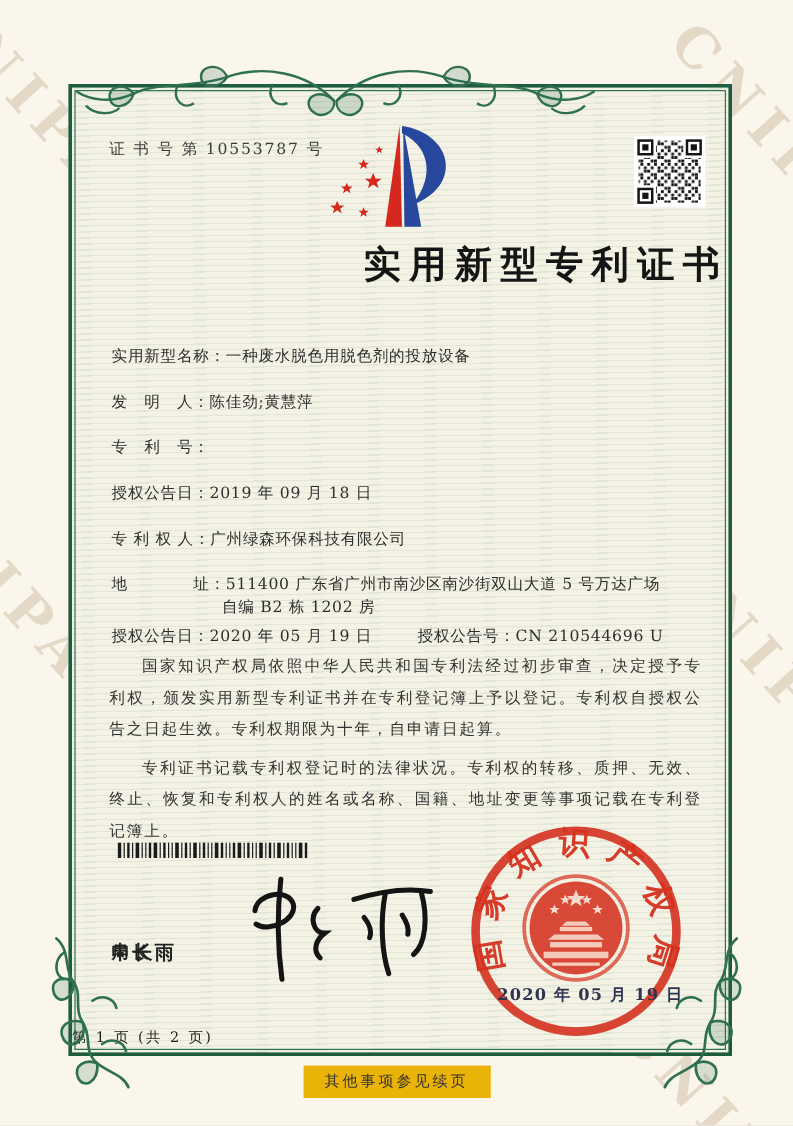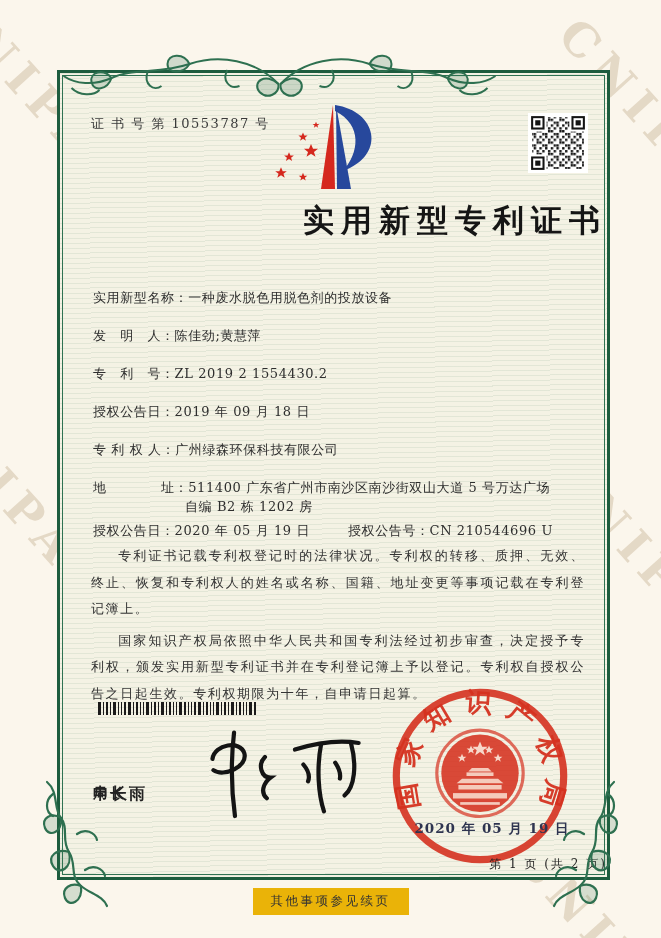--- a/index.html
+++ b/index.html
@@ -41,21 +41,21 @@
   
   .barcode{position:absolute;left:38px;top:629px;width:160px;height:13px;}
   .signer-title{position:absolute;left:33px;top:712px;font-family:Liberation Sans, sans-serif;
                 font-size:14px;font-weight:600;letter-spacing:3px;color:#222;}
   .signer-name{position:absolute;left:33px;top:711px;font-family:"Liberation Sans","DejaVu Sans",sans-serif;
                font-size:16px;font-weight:600;letter-spacing:2px;color:#222;}
   .signature{position:absolute;left:130px;top:650px;width:178px;height:98px;}
   .seal{position:absolute;left:330px;top:613px;width:180px;height:180px;}
   .seal-date{position:absolute;left:344px;top:747px;width:176px;text-align:center;
              font-size:13.5px;font-weight:700;letter-spacing:1px;color:#2e3450;}
-  .pagenum{position:absolute;left:0;right:0;top:783px;text-align:right;font-size:12px;
+  .pagenum{position:absolute;left:0;right:0;top:783px;text-align:left;font-size:12px;
            letter-spacing:2px;color:#222;}
   .note{position:absolute;left:50%;top:888px;transform:translateX(-50%);background:#eab308;
         padding:5px 18px;font-size:12.5px;letter-spacing:2.5px;color:#333;white-space:nowrap;}
 </style>
 </head>
 <body>
 
 <div class="page">
 
   <div class="wm" style="left:-30px;top:-20px;">CNIPA</div>
@@ -124,21 +124,20 @@
       <div class="frow">
         <span class="lbl">实用新型名称：</span>
         <span class="val">一种废水脱色用脱色剂的投放设备</span>
       </div>
       <div class="frow">
         <span class="lbl">发　明　人：</span>
         <span class="val">陈佳劲;黄慧萍</span>
       </div>
       <div class="frow">
         <span class="lbl">专　利　号：</span>
-        <span class="val">ZL 2019 2 1554430.2</span>
       </div>
       <div class="frow">
         <span class="lbl">授权公告日：</span>
         <span class="val">2019 年 09 月 18 日</span>
       </div>
       <div class="frow">
         <span class="lbl">专 利 权 人：</span>
         <span class="val">广州绿森环保科技有限公司</span>
       </div>
       <div class="frow addr">
@@ -149,22 +148,22 @@
       </div>
       <div class="grow">
         <span>授权公告日：</span><span>2020 年 05 月 19 日</span>
         <span class="g2">
           <span>授权公告号：</span><span>CN 210544696 U</span>
         </span>
       </div>
     </div>
 
     <div class="bodytext">
+      <p>国家知识产权局依照中华人民共和国专利法经过初步审查，决定授予专利权，颁发实用新型专利证书并在专利登记簿上予以登记。专利权自授权公告之日起生效。专利权期限为十年，自申请日起算。</p>
       <p>专利证书记载专利权登记时的法律状况。专利权的转移、质押、无效、终止、恢复和专利权人的姓名或名称、国籍、地址变更等事项记载在专利登记簿上。</p>
-      <p>国家知识产权局依照中华人民共和国专利法经过初步审查，决定授予专利权，颁发实用新型专利证书并在专利登记簿上予以登记。专利权自授权公告之日起生效。专利权期限为十年，自申请日起算。</p>
     </div>
 
     <svg class="barcode" viewBox="0 0 160 13" preserveAspectRatio="none" aria-hidden="true">
       <g fill="#1b1b1b">
         <rect x="0" width="3" height="13"></rect>
           <rect x="5" width="1" height="13"></rect>
           <rect x="8" width="2" height="13"></rect>
           <rect x="12" width="1" height="13"></rect>
         <rect x="15" width="3" height="13"></rect>
           <rect x="20" width="1" height="13"></rect>

